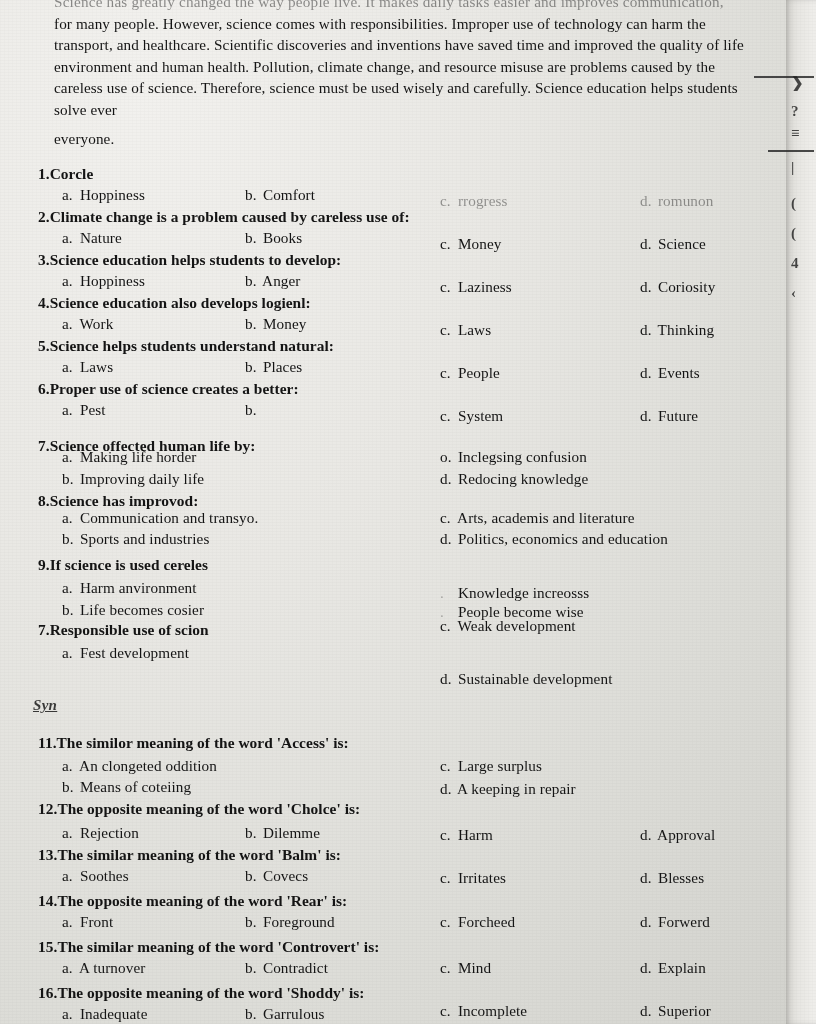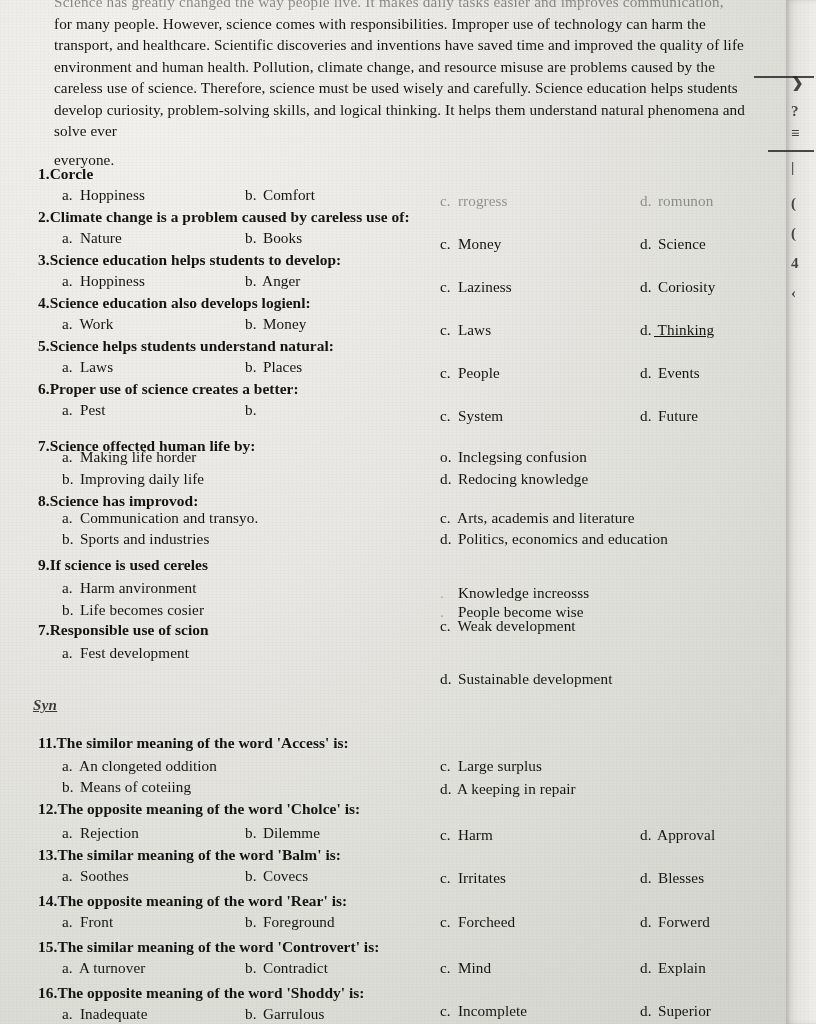--- a/index.html
+++ b/index.html
@@ -98,23 +98,20 @@
         <span>for many people. However, science comes with responsibilities. Improper use of technology can harm the</span>
       </p>
     <p class="pline jt">
         <span>transport, and healthcare. Scientific discoveries and inventions have saved time and improved the quality of life</span>
       </p>
     <p class="pline jt">
         <span>environment and human health. Pollution, climate change, and resource misuse are problems caused by the</span>
       </p>
     <p class="pline jt">
         <span>careless use of science. Therefore, science must be used wisely and carefully. Science education helps students</span>
-      </p>
-    <p class="pline jt">
-        <span>develop curiosity, problem-solving skills, and logical thinking. It helps them understand natural phenomena and</span>
       </p>
     <p class="pline"><span>solve ever</span></p>
     <p class="pline" style="margin-top:8px;"><span>everyone.</span></p>
   </div>
 
   <div id="qzone">
       <div class="qstem" style="top: 164px;"><span class="qnum">1. </span><span>Corcle</span></div>
       <div class="opt colA" style="top: 185px;"><span class="ol">a.</span><span> Hoppiness</span></div>
       <div class="opt colB" style="top: 185px;"><span class="ol">b.</span><span> Comfort</span></div>
       <div class="opt colC faded" style="top: 191px;"><span class="ol">c.</span><span> rrogress</span></div>
@@ -126,21 +123,21 @@
       <div class="opt colD" style="top: 234px;"><span class="ol">d.</span><span> Science</span></div>
       <div class="qstem" style="top: 250px;"><span class="qnum">3. </span><span>Science education helps students to develop:</span></div>
       <div class="opt colA" style="top: 271px;"><span class="ol">a.</span><span> Hoppiness</span></div>
       <div class="opt colB" style="top: 271px;"><span class="ol">b.</span><span> Anger</span></div>
       <div class="opt colC" style="top: 277px;"><span class="ol">c.</span><span> Laziness</span></div>
       <div class="opt colD" style="top: 277px;"><span class="ol">d.</span><span> Coriosity</span></div>
       <div class="qstem" style="top: 293px;"><span class="qnum">4. </span><span>Science education also develops logienl:</span></div>
       <div class="opt colA" style="top: 314px;"><span class="ol">a.</span><span> Work</span></div>
       <div class="opt colB" style="top: 314px;"><span class="ol">b.</span><span> Money</span></div>
       <div class="opt colC" style="top: 320px;"><span class="ol">c.</span><span> Laws</span></div>
-      <div class="opt colD" style="top: 320px; text-decoration: underline;"><span class="ol">d.</span><span> Thinking</span></div>
+      <div class="opt colD" style="top: 320px;"><span class="ol">d.</span><span> Thinking</span></div>
       <div class="qstem" style="top: 336px;"><span class="qnum">5. </span><span>Science helps students understand natural:</span></div>
       <div class="opt colA" style="top: 357px;"><span class="ol">a.</span><span> Laws</span></div>
       <div class="opt colB" style="top: 357px;"><span class="ol">b.</span><span> Places</span></div>
       <div class="opt colC" style="top: 363px;"><span class="ol">c.</span><span> People</span></div>
       <div class="opt colD" style="top: 363px;"><span class="ol">d.</span><span> Events</span></div>
       <div class="qstem" style="top: 379px;"><span class="qnum">6. </span><span>Proper use of science creates a better:</span></div>
       <div class="opt colA" style="top: 400px;"><span class="ol">a.</span><span> Pest</span></div>
       <div class="opt colB" style="top: 400px;"><span class="ol">b.</span><span> </span></div>
       <div class="opt colC" style="top: 406px;"><span class="ol">c.</span><span> System</span></div>
       <div class="opt colD" style="top: 406px;"><span class="ol">d.</span><span> Future</span></div>

